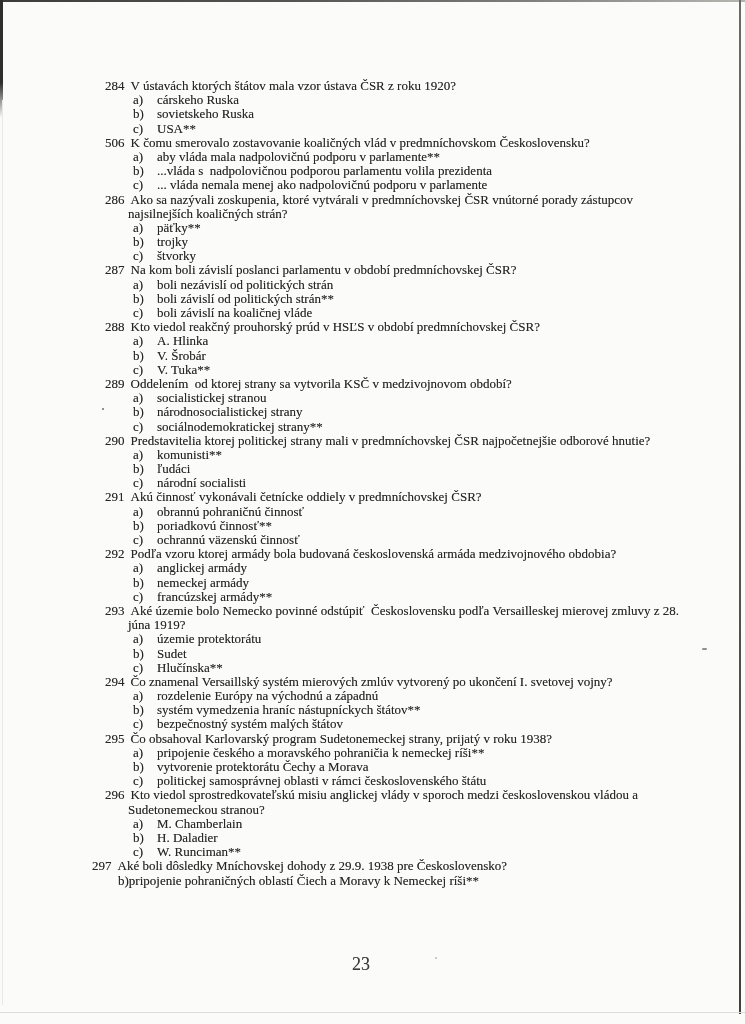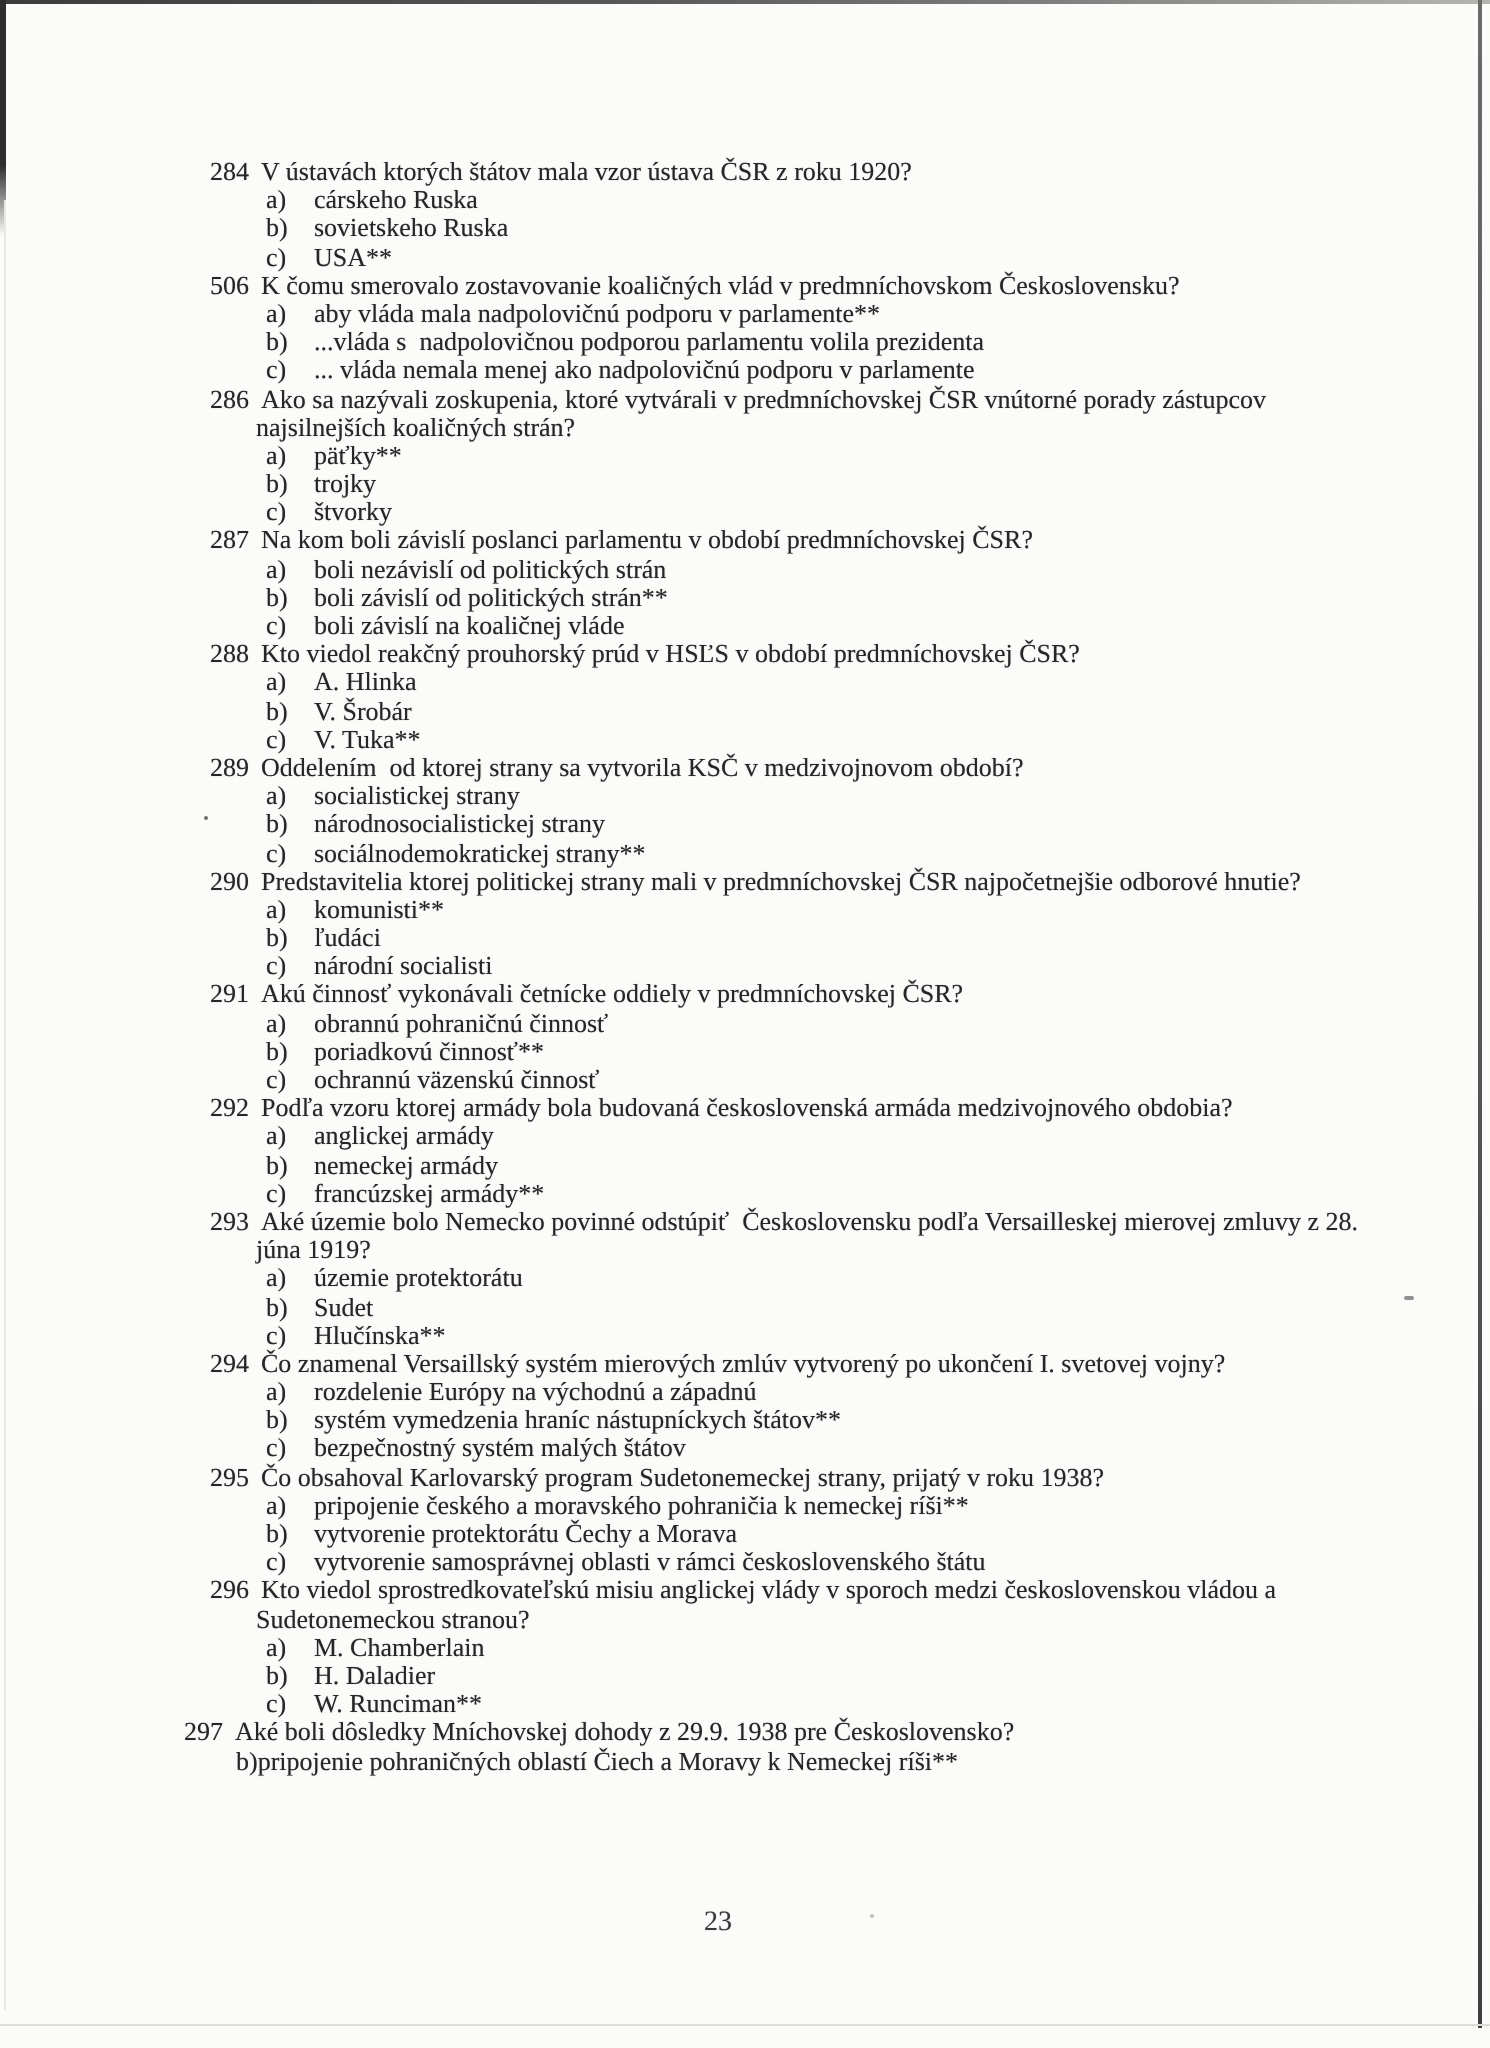--- a/index.html
+++ b/index.html
@@ -28,21 +28,21 @@
   }
   .line{white-space:pre;height:14.2px;}
   .qnum{display:inline-block;margin-left:105px;}
   .qtext{padding-left:6px;}
   .contline{padding-left:128px;font-family:Liberation Serif, serif;}
   .letter{display:inline-block;margin-left:133px;min-width:24px;}
   .outdent-compact .qnum{margin-left:92px;}
   .outdent-compact .letter{margin-left:118px;min-width:0;}
   .page-number{
     position:absolute;left:352px;top:954px;
-    color:#3a3a3a;font-size:14px;
+    color:#3a3a3a;font-size:18px;
     text-shadow:0 0 0.5px rgba(40,40,40,0.4);
   }
   .speck{position:absolute;border-radius:50%;}
   .speck-dot1{left:102px;top:408px;width:2px;height:2px;background:#6e6e6e;}
   .speck-dash{left:702px;top:648px;width:5px;height:2px;background:#909090;border-radius:1px;}
   .speck-dot2{left:435px;top:957px;width:2px;height:2px;background:#bdbdbd;}
 </style>
 </head>
 <body>
 
@@ -80,21 +80,21 @@
         <div class="line optline"><span class="letter">c)</span><span class="otext">boli závislí na koaličnej vláde</span></div>
       </div>
       <div class="q-block">
         <div class="line qline"><span class="qnum">288</span><span class="qtext">Kto viedol reakčný prouhorský prúd v HSĽS v období predmníchovskej ČSR?</span></div>
         <div class="line optline"><span class="letter">a)</span><span class="otext">A. Hlinka</span></div>
         <div class="line optline"><span class="letter">b)</span><span class="otext">V. Šrobár</span></div>
         <div class="line optline"><span class="letter">c)</span><span class="otext">V. Tuka**</span></div>
       </div>
       <div class="q-block">
         <div class="line qline"><span class="qnum">289</span><span class="qtext">Oddelením  od ktorej strany sa vytvorila KSČ v medzivojnovom období?</span></div>
-        <div class="line optline"><span class="letter">a)</span><span class="otext">socialistickej strany</span></div>
+        <div class="line optline"><span class="letter">a)</span><span class="otext">socialistickej stranou</span></div>
         <div class="line optline"><span class="letter">b)</span><span class="otext">národnosocialistickej strany</span></div>
         <div class="line optline"><span class="letter">c)</span><span class="otext">sociálnodemokratickej strany**</span></div>
       </div>
       <div class="q-block">
         <div class="line qline"><span class="qnum">290</span><span class="qtext">Predstavitelia ktorej politickej strany mali v predmníchovskej ČSR najpočetnejšie odborové hnutie?</span></div>
         <div class="line optline"><span class="letter">a)</span><span class="otext">komunisti**</span></div>
         <div class="line optline"><span class="letter">b)</span><span class="otext">ľudáci</span></div>
         <div class="line optline"><span class="letter">c)</span><span class="otext">národní socialisti</span></div>
       </div>
       <div class="q-block">
@@ -119,21 +119,21 @@
       <div class="q-block">
         <div class="line qline"><span class="qnum">294</span><span class="qtext">Čo znamenal Versaillský systém mierových zmlúv vytvorený po ukončení I. svetovej vojny?</span></div>
         <div class="line optline"><span class="letter">a)</span><span class="otext">rozdelenie Európy na východnú a západnú</span></div>
         <div class="line optline"><span class="letter">b)</span><span class="otext">systém vymedzenia hraníc nástupníckych štátov**</span></div>
         <div class="line optline"><span class="letter">c)</span><span class="otext">bezpečnostný systém malých štátov</span></div>
       </div>
       <div class="q-block">
         <div class="line qline"><span class="qnum">295</span><span class="qtext">Čo obsahoval Karlovarský program Sudetonemeckej strany, prijatý v roku 1938?</span></div>
         <div class="line optline"><span class="letter">a)</span><span class="otext">pripojenie českého a moravského pohraničia k nemeckej ríši**</span></div>
         <div class="line optline"><span class="letter">b)</span><span class="otext">vytvorenie protektorátu Čechy a Morava</span></div>
-        <div class="line optline"><span class="letter">c)</span><span class="otext">vytvorenie samosprávnej oblasti v rámci československého štátu</span></div>
+        <div class="line optline"><span class="letter">c)</span><span class="otext">politickej samosprávnej oblasti v rámci československého štátu</span></div>
       </div>
       <div class="q-block">
         <div class="line qline"><span class="qnum">296</span><span class="qtext">Kto viedol sprostredkovateľskú misiu anglickej vlády v sporoch medzi československou vládou a</span></div>
         <div class="line contline">Sudetonemeckou stranou?</div>
         <div class="line optline"><span class="letter">a)</span><span class="otext">M. Chamberlain</span></div>
         <div class="line optline"><span class="letter">b)</span><span class="otext">H. Daladier</span></div>
         <div class="line optline"><span class="letter">c)</span><span class="otext">W. Runciman**</span></div>
       </div>
       <div class="q-block outdent-compact">
         <div class="line qline"><span class="qnum">297</span><span class="qtext">Aké boli dôsledky Mníchovskej dohody z 29.9. 1938 pre Československo?</span></div>

